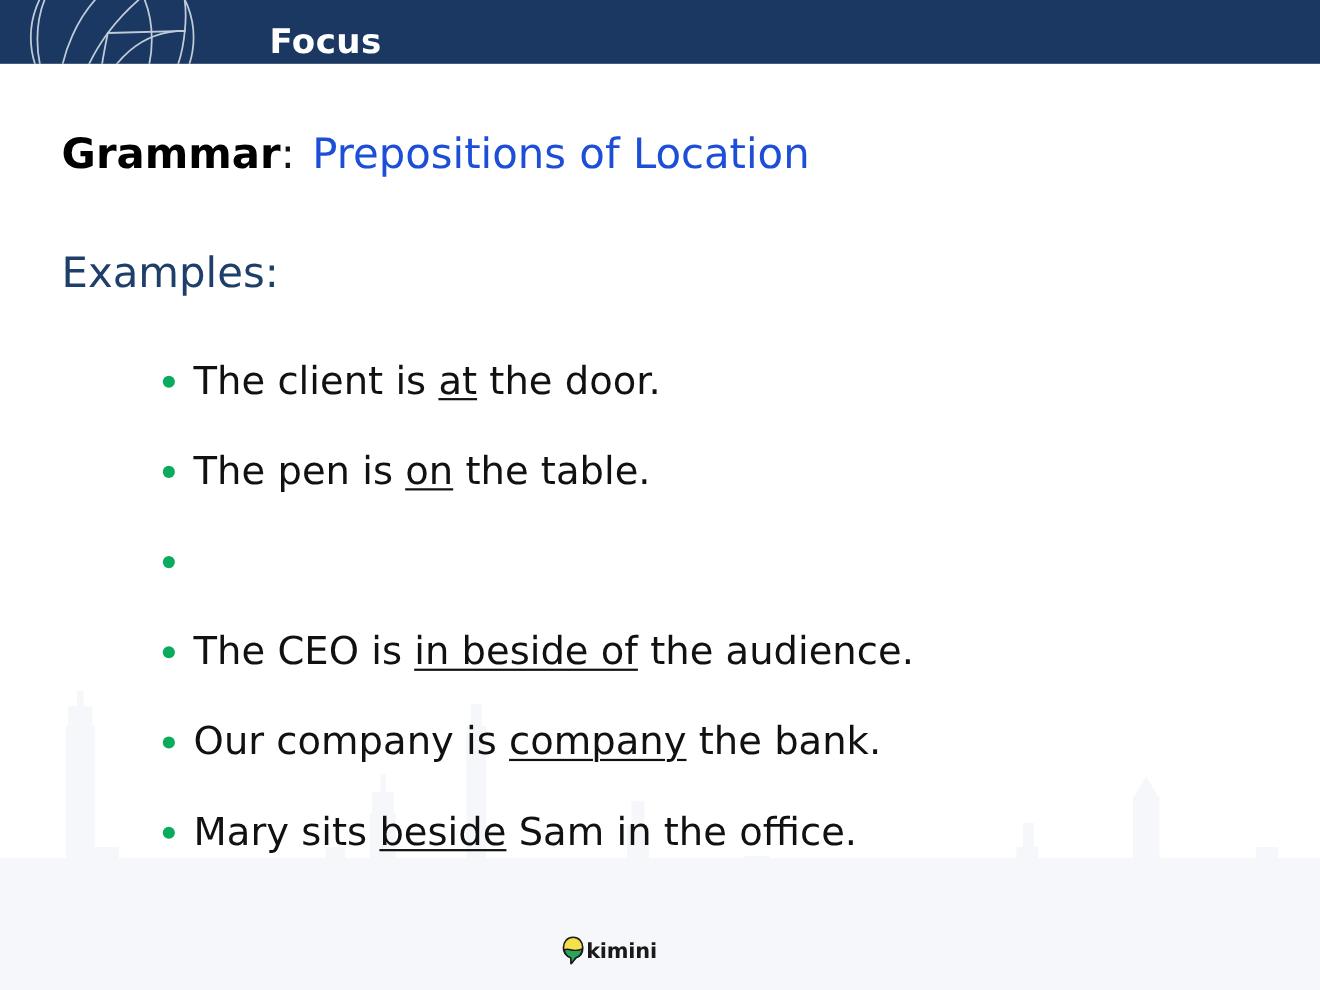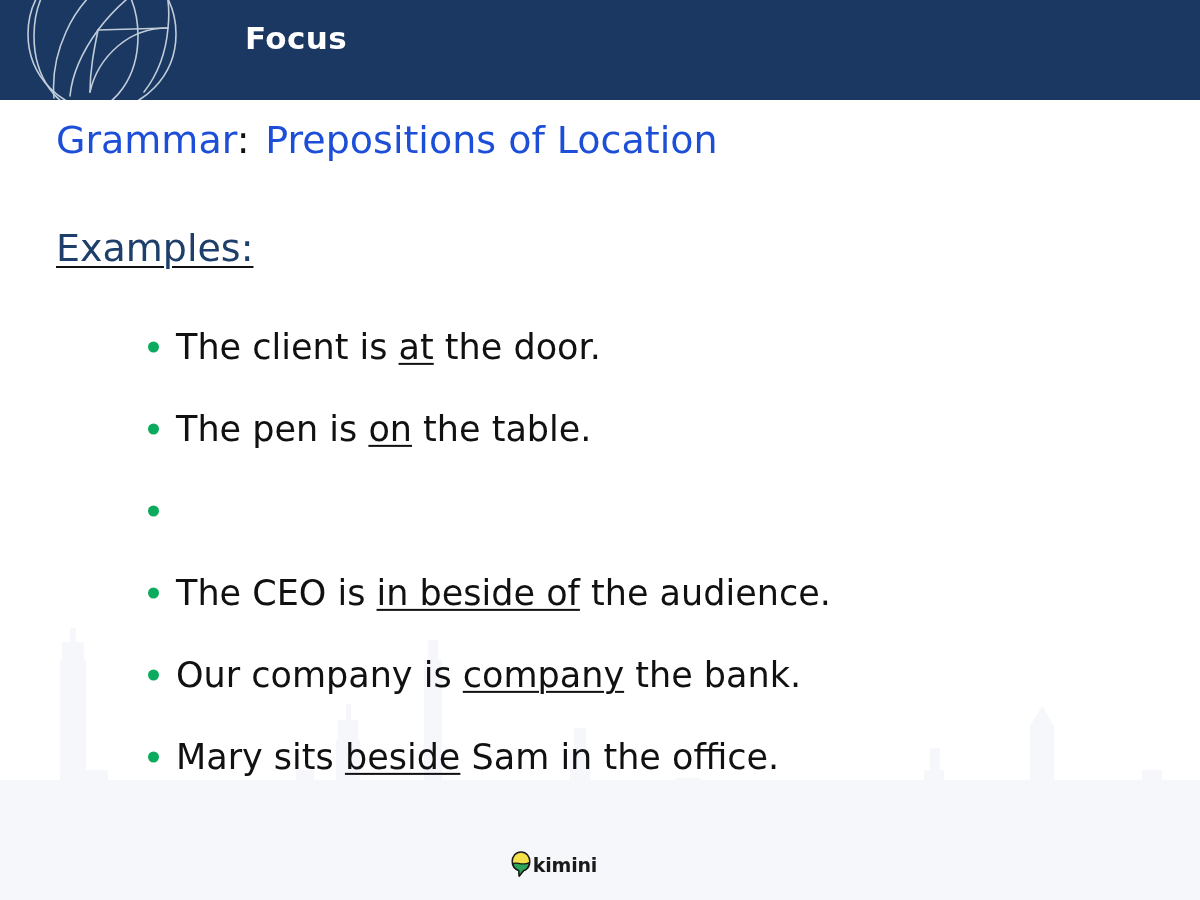--- a/index.html
+++ b/index.html
@@ -41,21 +41,21 @@
     height: 120px;
     background: #f5f7fa;
   }
 
   
   .header {
     position: absolute;
     left: 0;
     top: 0;
     width: 1200px;
-    height: 100px;
+    height: 58px;
     background: #1a3861;
     overflow: hidden;
     z-index: 5;
   }
   .header-logo {
     position: absolute;
     left: -10px;
     top: -42px;
     width: 250px;
     height: 150px;
@@ -87,42 +87,41 @@
   .grammar-line {
     position: absolute;
     left: 56px;
     top: 42px;
     font-size: 38px;
     color: #111111;
     white-space: nowrap;
     line-height: 1.1;
   }
   .grammar-label {
-    font-weight: normal;
-    color: #1d4ed8;
+    font-weight: bold;
+    color: #000000;
   }
   .grammar-colon {
     font-weight: normal;
     color: #111111;
   }
   .grammar-topic {
     color: #1d4ed8;
     text-decoration-color: #111111;
     text-decoration-thickness: 2px;
     text-underline-offset: 5px;
   }
 
   .examples-line {
     position: absolute;
     left: 56px;
     top: 150px;
     font-size: 38px;
     color: #1f3f6b;
     white-space: nowrap;
-    text-decoration: underline;
     text-decoration-color: #111111;
     text-decoration-thickness: 2px;
     text-underline-offset: 5px;
     line-height: 1.1;
   }
 
   .bullet-list {
     position: absolute;
     left: 0;
     top: 228px;

